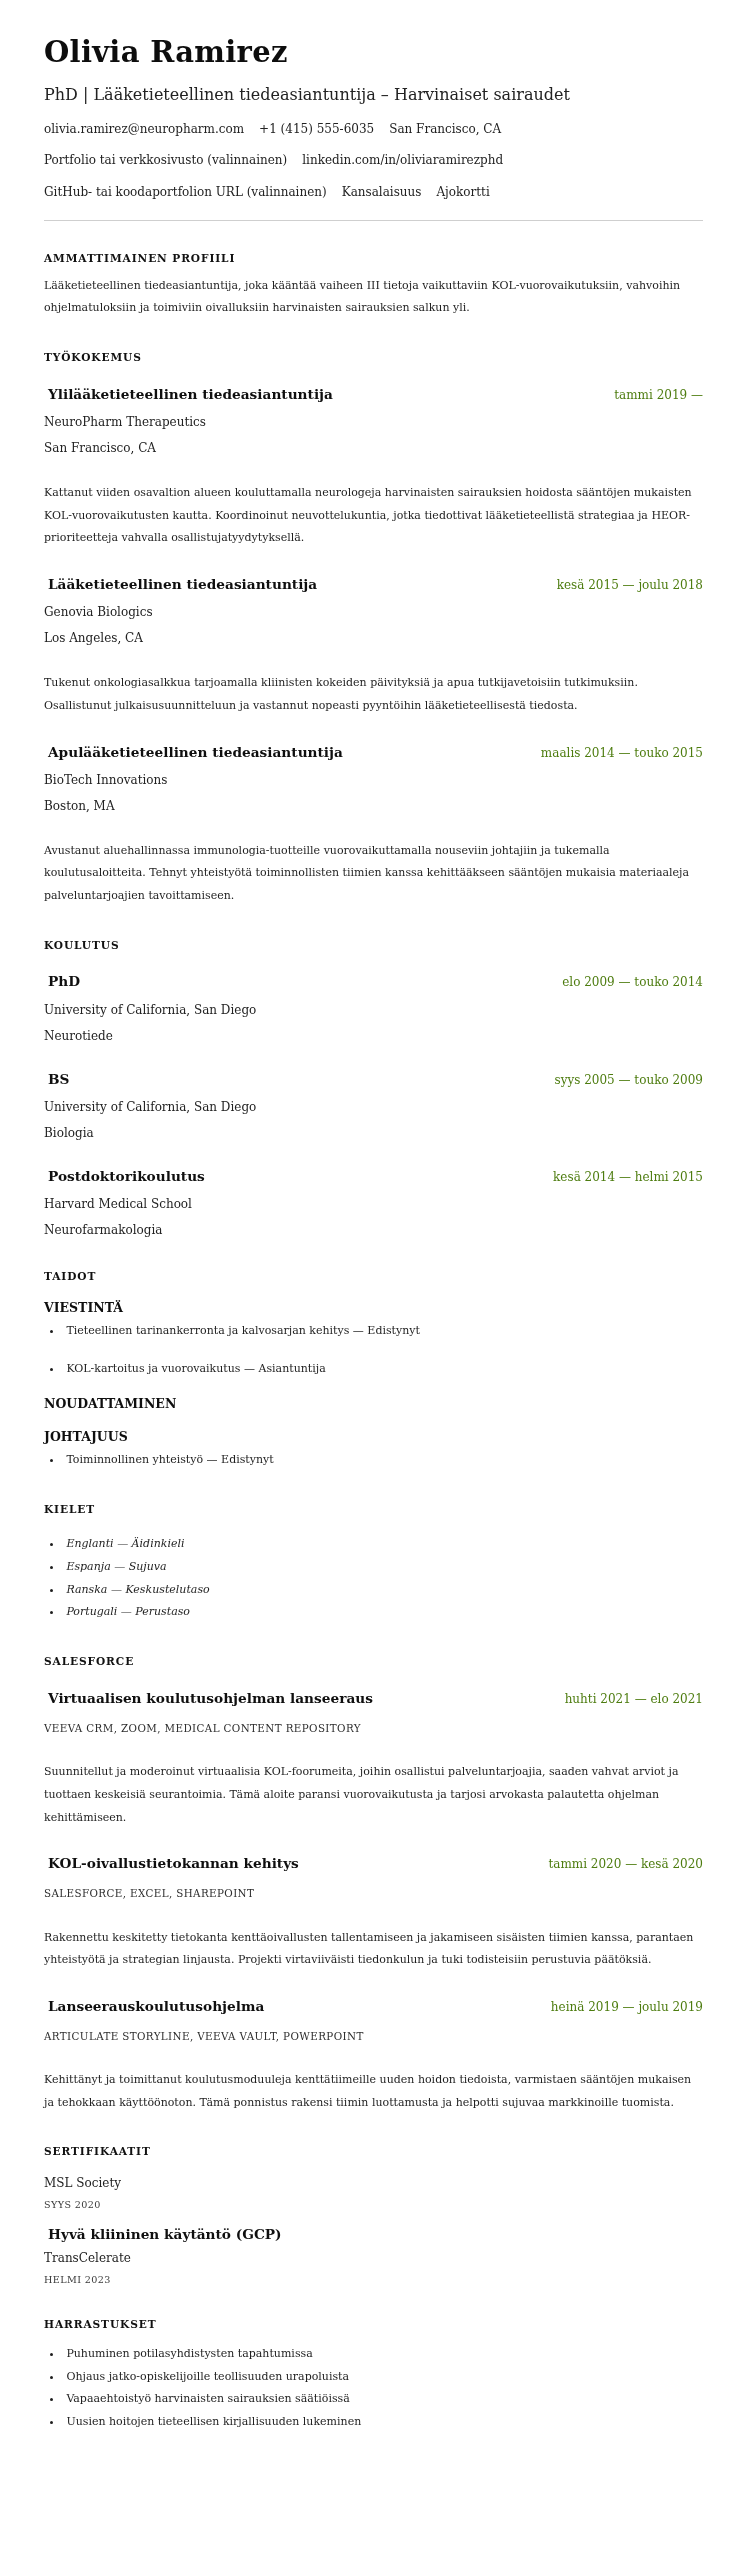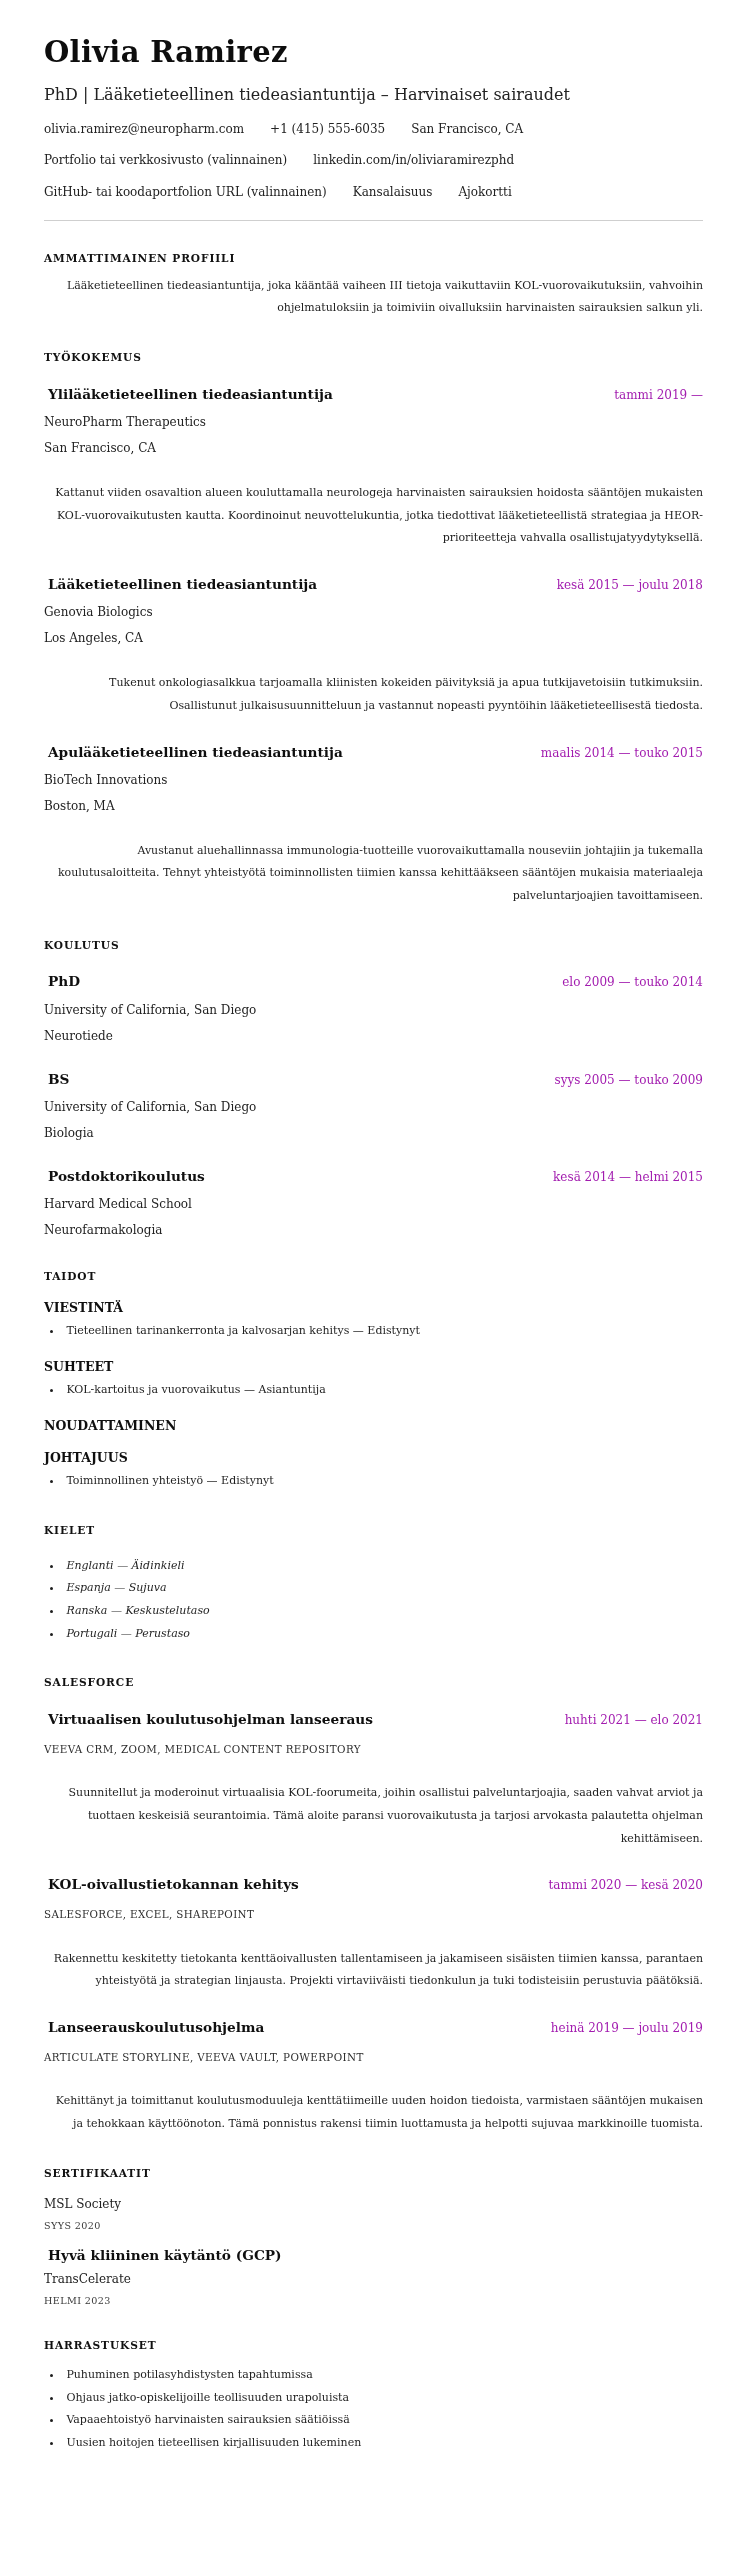--- a/index.html
+++ b/index.html
@@ -28,21 +28,21 @@
     color: #222;
     margin-top: 12.5px;
     line-height: 1.5;
   }
   .contact-row {
     font-size: 12px;
     color: #222;
     margin-top: 13px;
     line-height: 1.55;
     display: flex;
-    gap: 26px;
+    gap: 15px;
     flex-wrap: wrap;
   }
   .divider {
     border: none;
     border-top: 0.6px solid #cfcfcf;
     margin: 18.7px 0 0 0;
   }
 
   
   .section-heading {
@@ -52,42 +52,41 @@
     letter-spacing: 0.9px;
     margin: 30px 0 0 0;
     line-height: 1.4;
   }
   .body-text {
     font-size: 11px;
     line-height: 2.06;
     margin: 8.7px 0 0 0;
     color: #1e1e1e;
     max-width: 660px;
-    text-align: right;
   }
 
   
   .entry { margin-top: 16px; }
   .entry + .entry { margin-top: 21px; }
   .entry-head {
     display: flex;
     justify-content: space-between;
     align-items: baseline;
   }
   .entry-title {
     font-size: 13.7px;
     font-weight: bold;
     color: #0f0f0f;
     margin: 4px;
     line-height: 1.4;
   }
   .entry-dates {
     font-size: 12px;
     font-weight: normal;
-    color: #a21caf;
+    color: #4d7c0f;
     white-space: nowrap;
     line-height: 1.4;
   }
   .entry-sub {
     font-size: 12px;
     color: #222;
     margin-top: 5px;
     line-height: 1.5;
   }
   .entry-sub2 {
@@ -234,21 +233,20 @@
     <h2 class="section-heading">TAIDOT</h2>
 
     <div class="skill-group">
       <h3 class="skill-cat">VIESTINTÄ</h3>
       <ul class="dotted">
         <li>Tieteellinen tarinankerronta ja kalvosarjan kehitys — Edistynyt</li>
       </ul>
     </div>
 
     <div class="skill-group">
-      <h3 class="skill-cat">SUHTEET</h3>
       <ul class="dotted">
         <li>KOL-kartoitus ja vuorovaikutus — Asiantuntija</li>
       </ul>
     </div>
 
     <div class="skill-group">
       <h3 class="skill-cat">NOUDATTAMINEN</h3>
     </div>
 
     <div class="skill-group">

